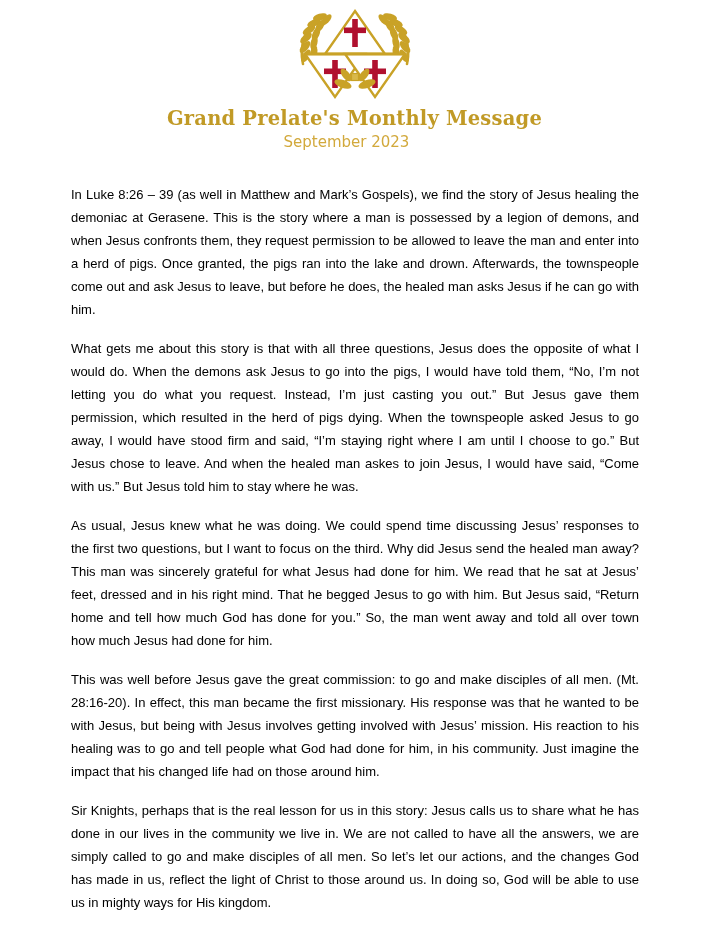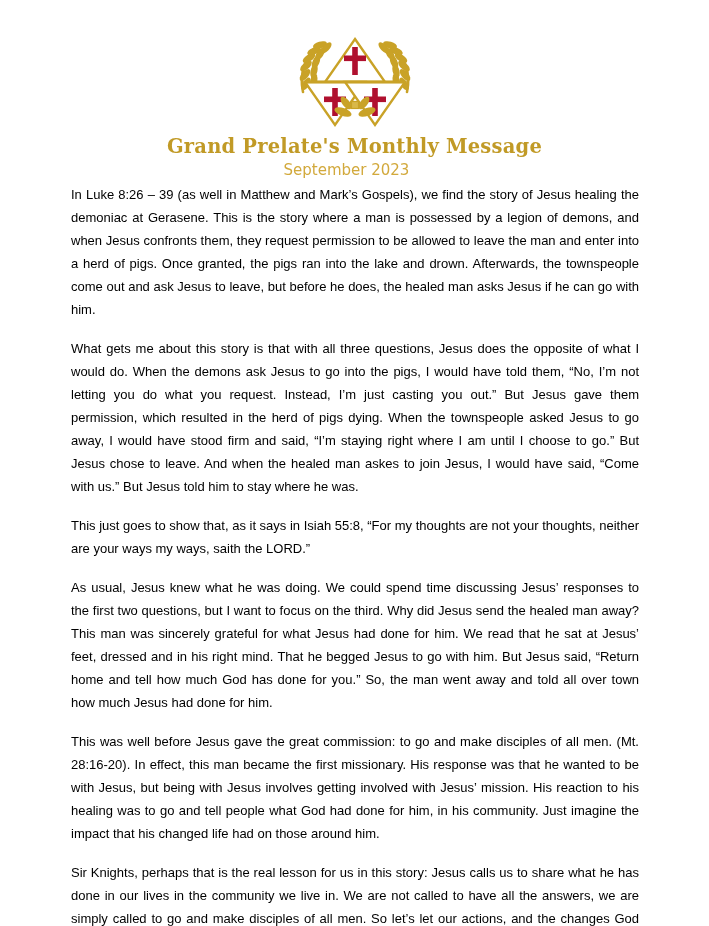--- a/index.html
+++ b/index.html
@@ -17,21 +17,21 @@
 
   .page {
     position: relative;
     width: 709px;
     height: 926px;
     background: #ffffff;
   }
 
   
   .header {
-    padding-top: 30px;
+    padding-top: 2px;
     text-align: center;
   }
   .emblem-wrap {
     display: block;
     margin: 0 auto;
     width: 124px;
     height: 100px;
     line-height: 0;
   }
   .emblem-wrap svg {
@@ -241,21 +241,20 @@
     <div class="doc-title">
       <span class="bl">Grand Prelate's Monthly Message</span>
     </div>
 
     <div class="doc-subtitle">September 2023</div>
   </div>
 
   <div class="body-area">
     <p class="para">In Luke 8:26 – 39 (as well in Matthew and Mark’s Gospels), we find the story of Jesus healing the demoniac at Gerasene. This is the story where a man is possessed by a legion of demons, and when Jesus confronts them, they request permission to be allowed to leave the man and enter into a herd of pigs. Once granted, the pigs ran into the lake and drown. Afterwards, the townspeople come out and ask Jesus to leave, but before he does, the healed man asks Jesus if he can go with him.</p>
     <p class="para">What gets me about this story is that with all three questions, Jesus does the opposite of what I would do. When the demons ask Jesus to go into the pigs, I would have told them, “No, I’m not letting you do what you request. Instead, I’m just casting you out.” But Jesus gave them permission, which resulted in the herd of pigs dying. When the townspeople asked Jesus to go away, I would have stood firm and said, “I’m staying right where I am until I choose to go.” But Jesus chose to leave. And when the healed man askes to join Jesus, I would have said, “Come with us.” But Jesus told him to stay where he was.</p>
-    <p class="para">This just goes to show that, as it says in Isiah 55:8, “For my thoughts are not your thoughts, neither are your ways my ways, saith the LORD.”</p>
     <p class="para">As usual, Jesus knew what he was doing. We could spend time discussing Jesus’ responses to the first two questions, but I want to focus on the third. Why did Jesus send the healed man away? This man was sincerely grateful for what Jesus had done for him. We read that he sat at Jesus’ feet, dressed and in his right mind. That he begged Jesus to go with him. But Jesus said, “Return home and tell how much God has done for you.” So, the man went away and told all over town how much Jesus had done for him.</p>
     <p class="para">This was well before Jesus gave the great commission: to go and make disciples of all men. (Mt. 28:16-20). In effect, this man became the first missionary. His response was that he wanted to be with Jesus, but being with Jesus involves getting involved with Jesus’ mission. His reaction to his healing was to go and tell people what God had done for him, in his community. Just imagine the impact that his changed life had on those around him.</p>
     <p class="para">Sir Knights, perhaps that is the real lesson for us in this story: Jesus calls us to share what he has done in our lives in the community we live in. We are not called to have all the answers, we are simply called to go and make disciples of all men. So let’s let our actions, and the changes God has made in us, reflect the light of Christ to those around us. In doing so, God will be able to use us in mighty ways for His kingdom.</p>
 
     <p class="closing">Always and All Ways in Christ,</p>
     <p class="sig-name">Rick Saunders</p>
     <p class="sig-role">Grand Prelate</p>
   </div>
 
 </div>

